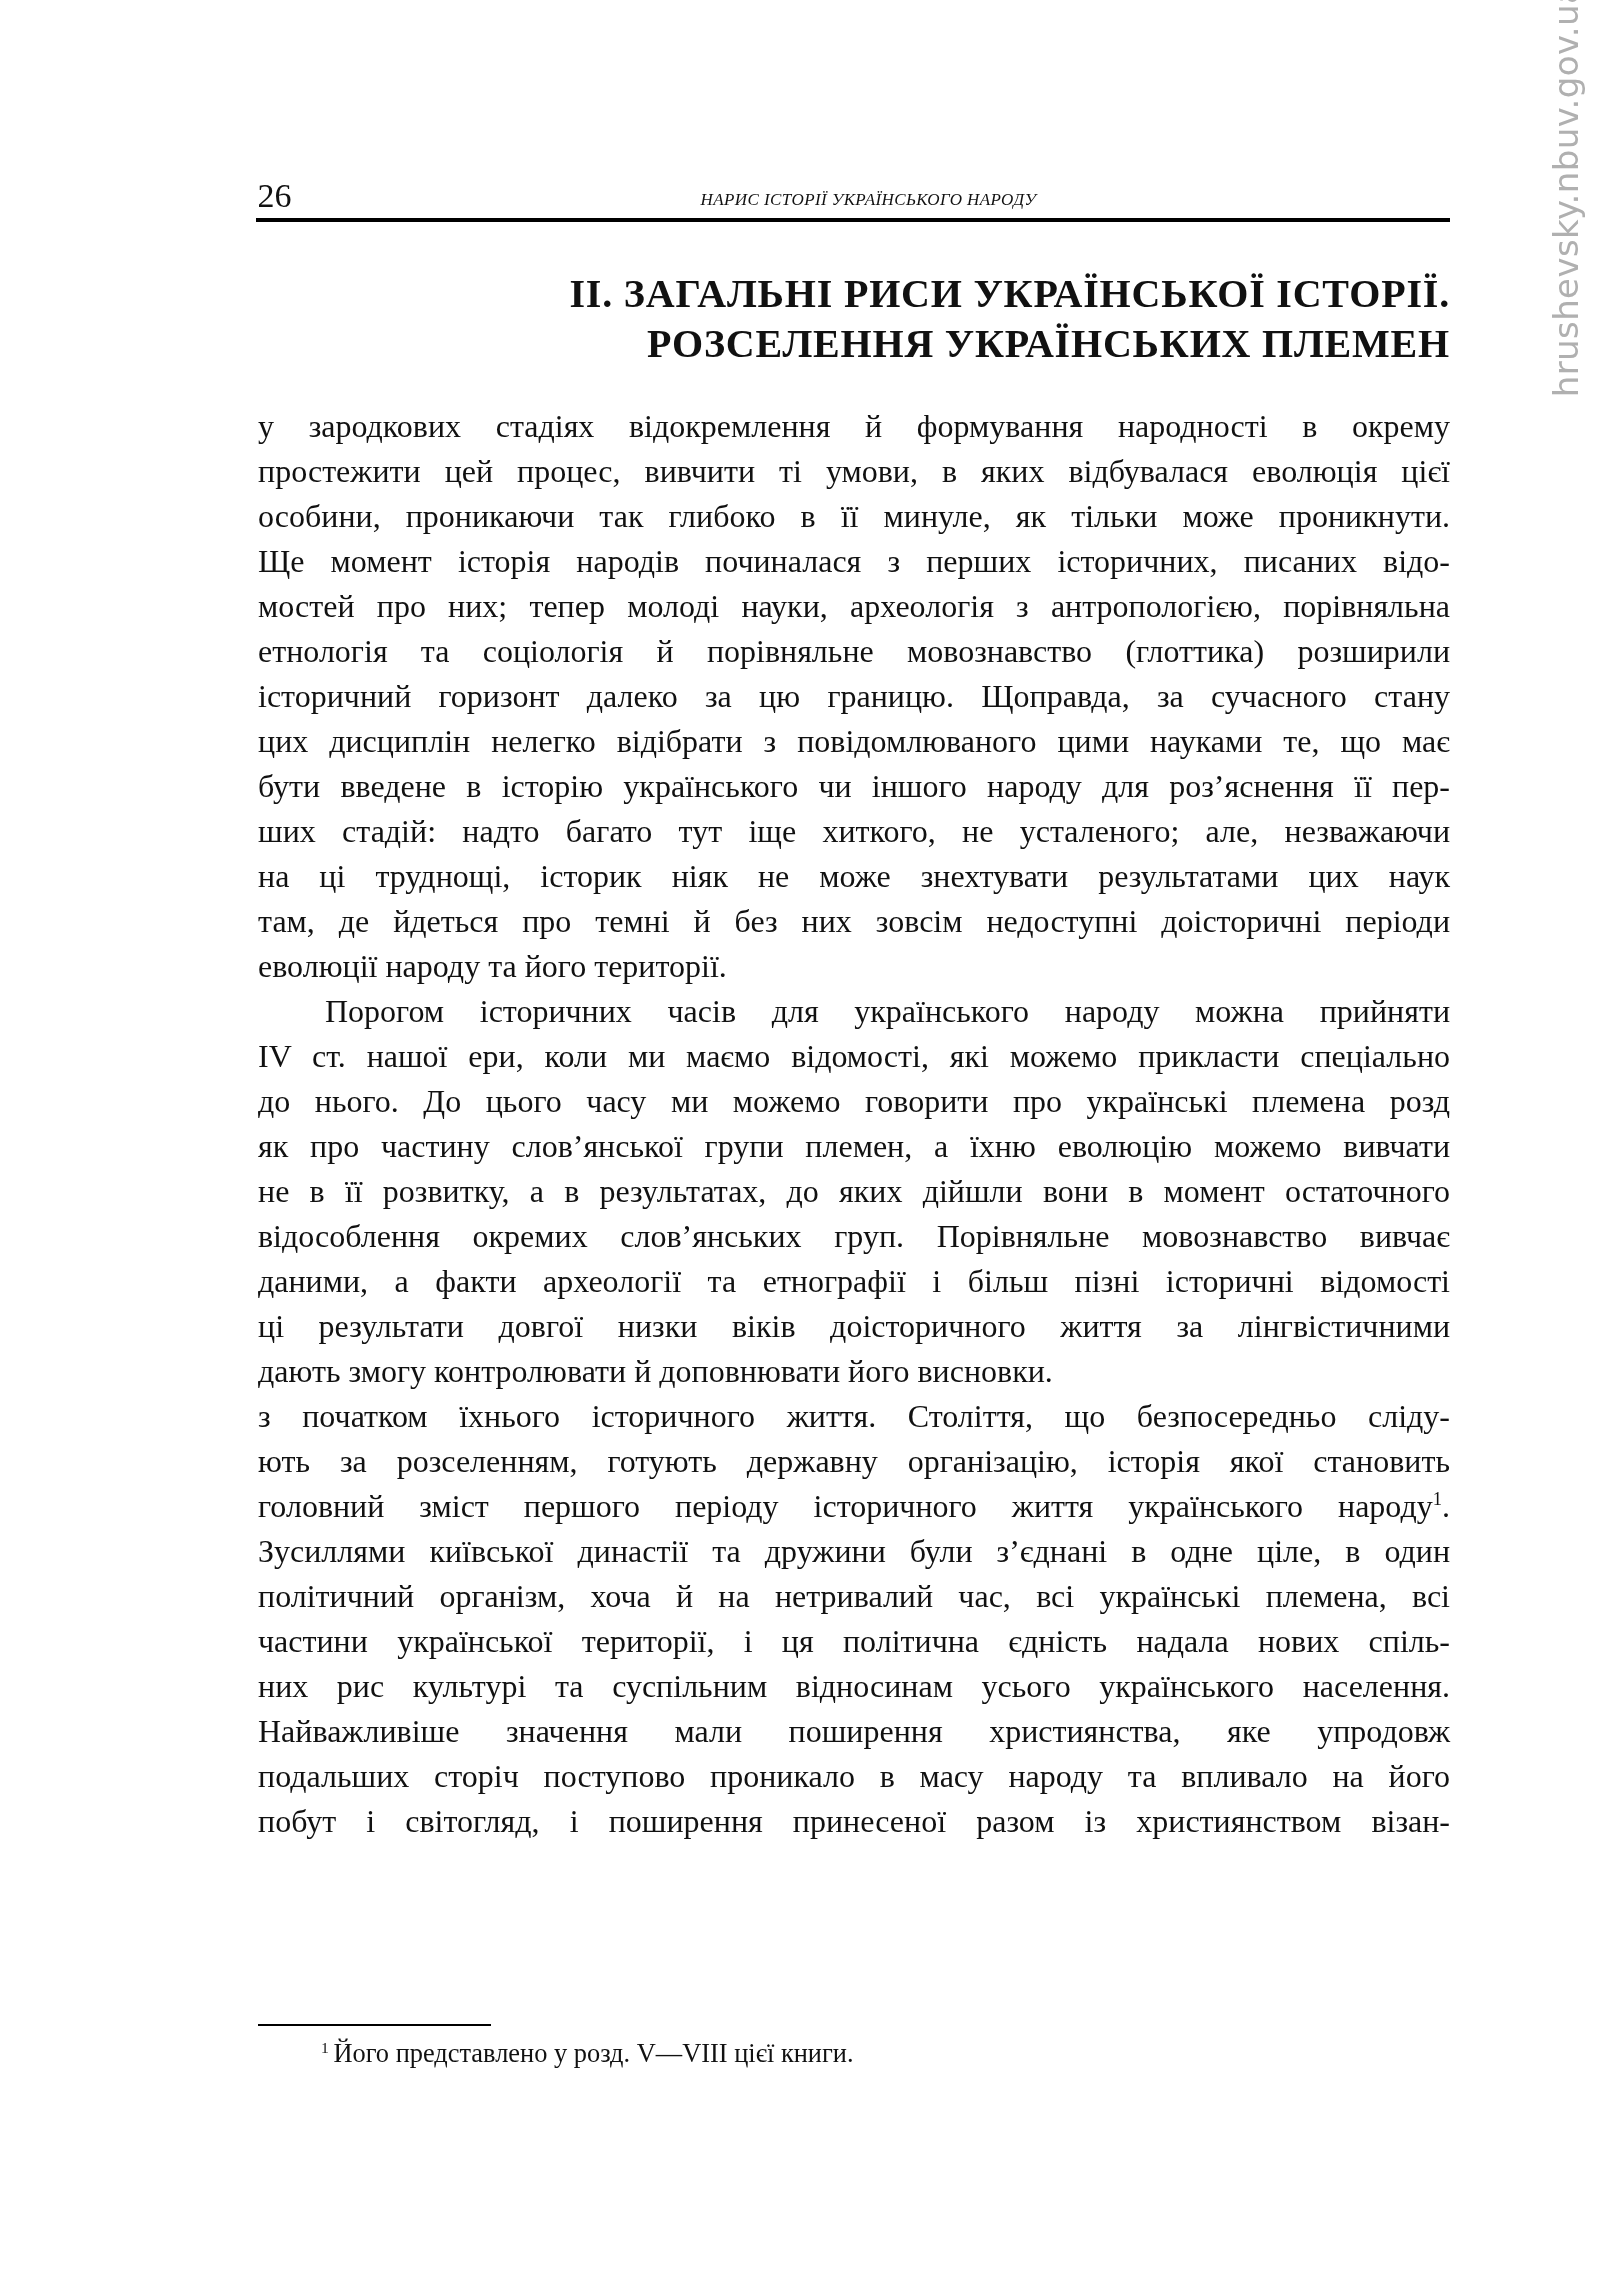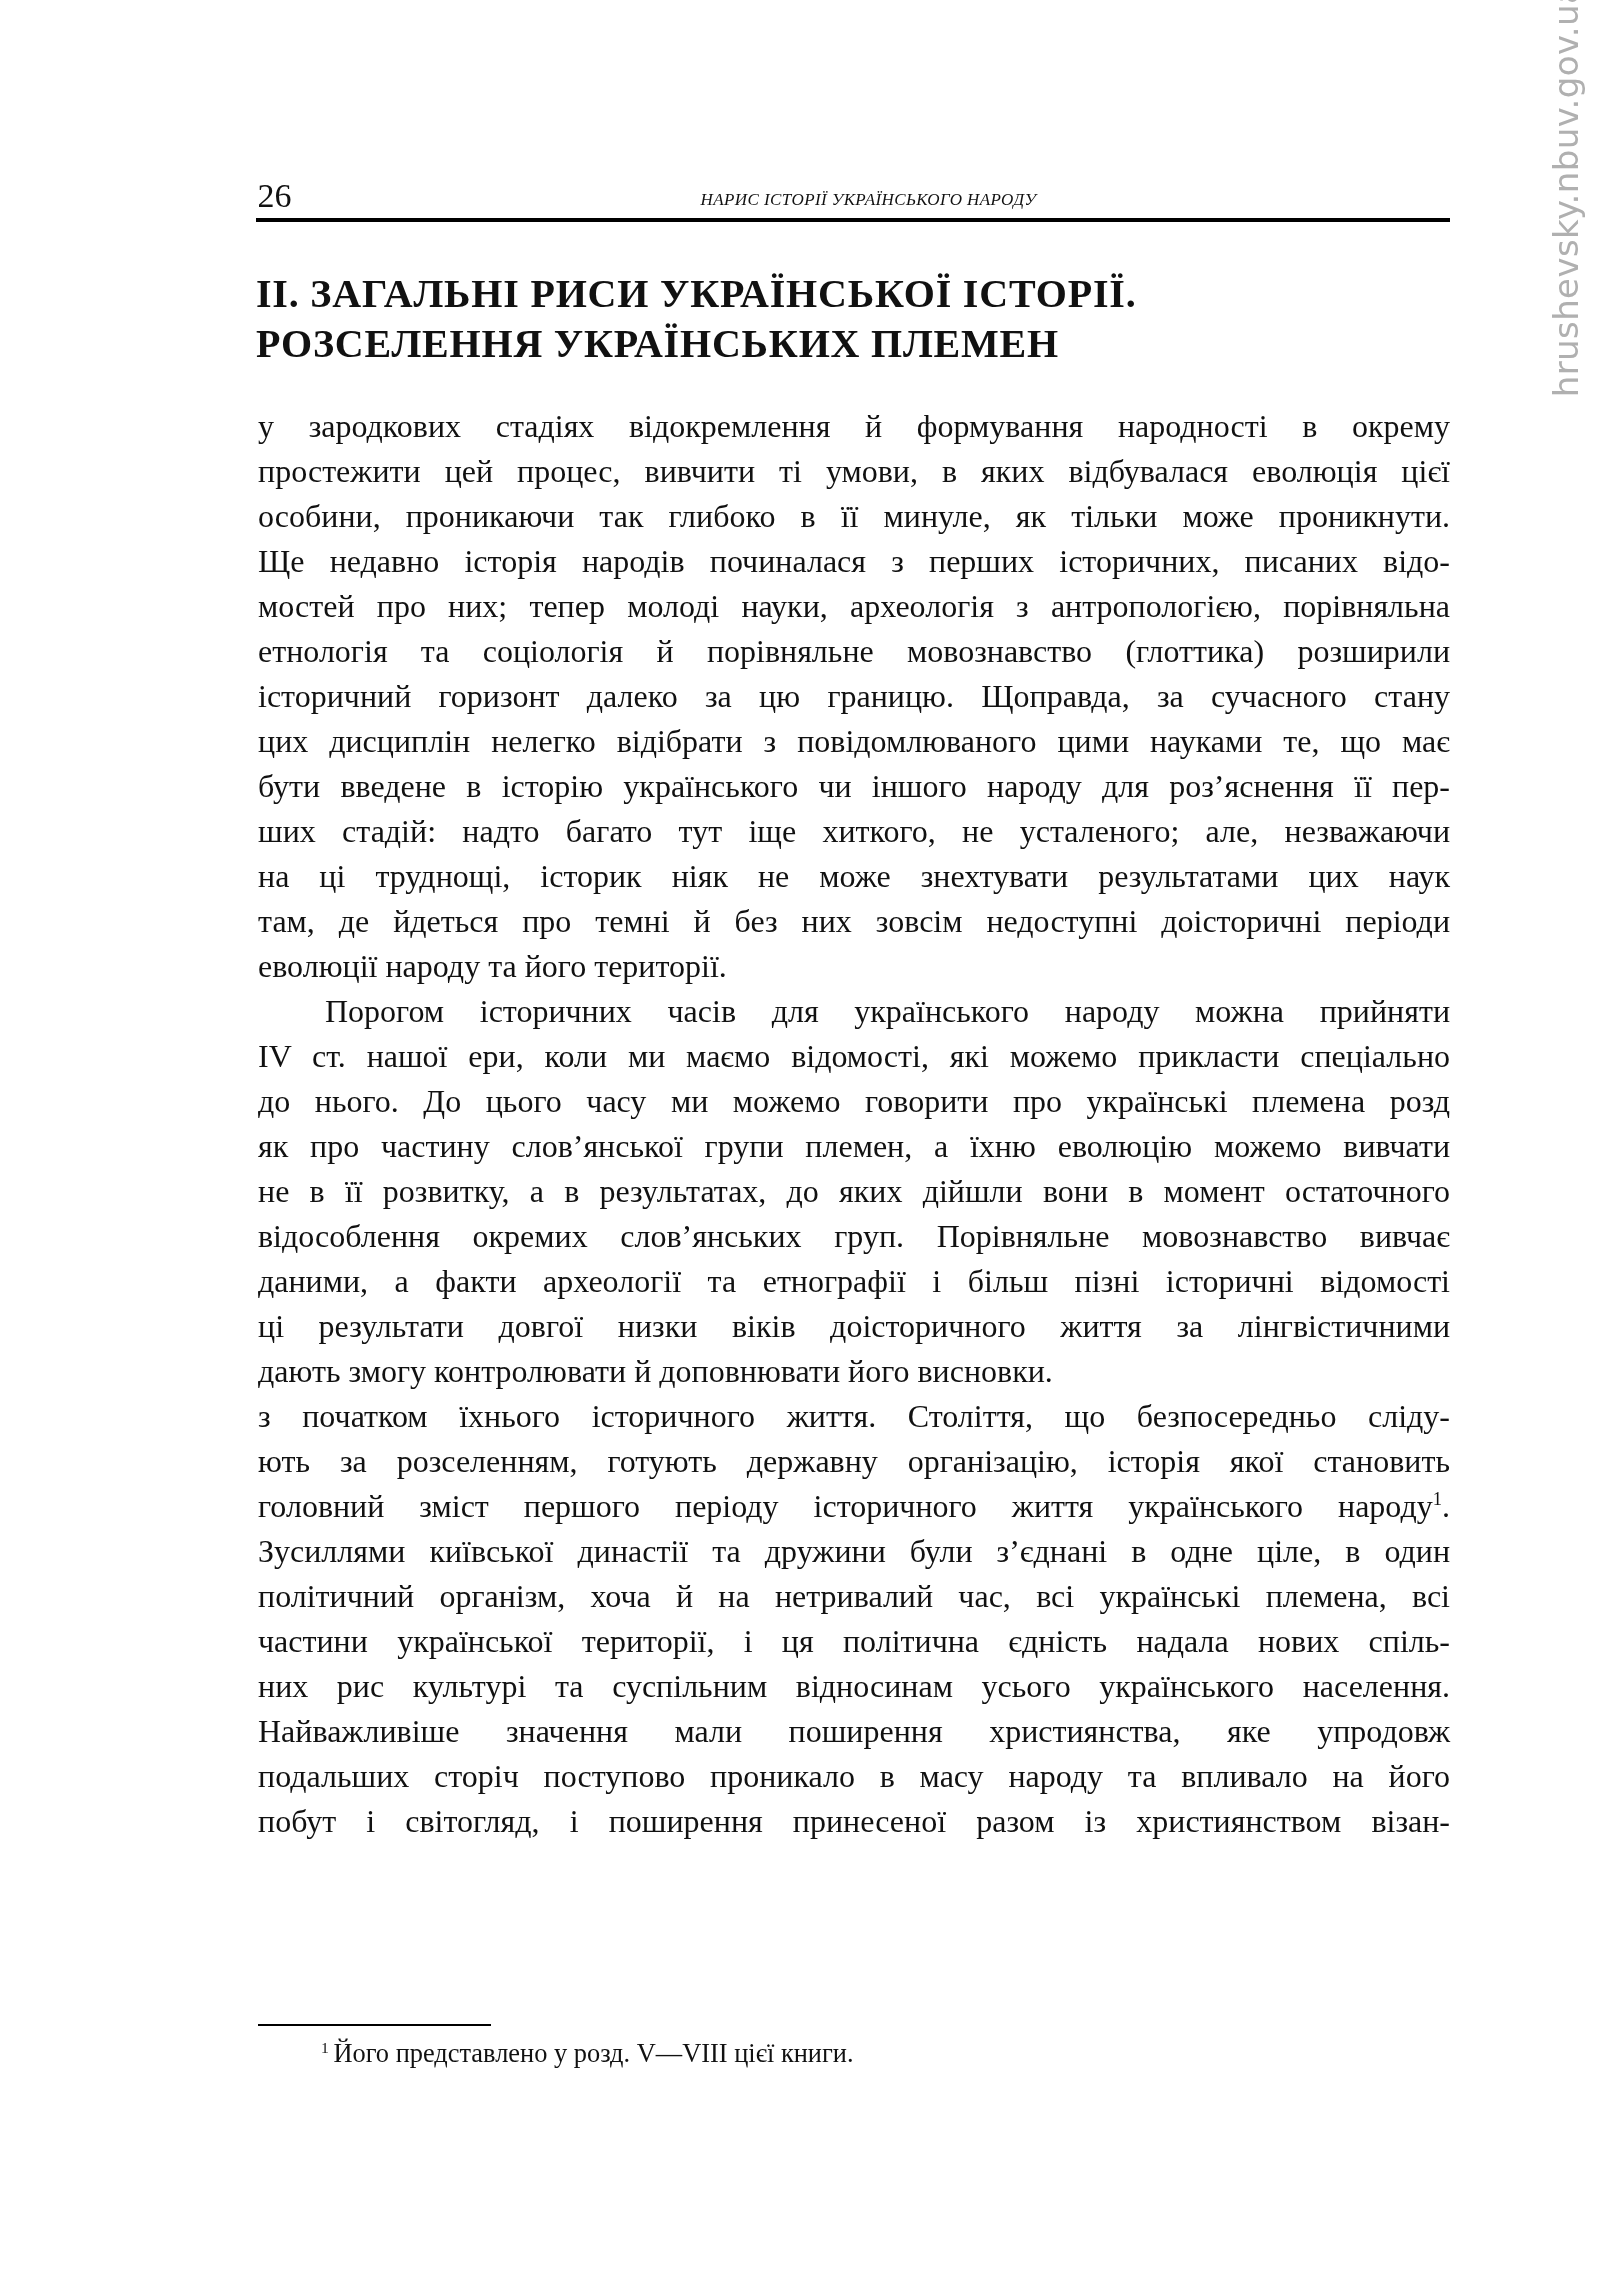--- a/index.html
+++ b/index.html
@@ -66,21 +66,21 @@
       top: 218px;
       width: 1194px;
       height: 3.9px;
       background: #000000;
     }
     .chapter-title {
       position: absolute;
       left: 256px;
       top: 269px;
       width: 1194px;
-      text-align: left;
+      text-align: right;
       font-weight: bold;
       font-size: 40px;
       line-height: 50px;
       letter-spacing: 0.8px;
       font-family: Liberation Serif, serif;
     }
     .chapter-title div { white-space: nowrap; }
     .body-text {
       position: absolute;
       left: 258px;
@@ -147,21 +147,21 @@
   <div>II. ЗАГАЛЬНІ РИСИ УКРАЇНСЬКОЇ ІСТОРІЇ.</div>
   <div>РОЗСЕЛЕННЯ УКРАЇНСЬКИХ ПЛЕМЕН</div>
 </div>
 
 <div class="body-text">
 
   <div class="paragraph">
     <div class="line">у зародкових стадіях відокремлення й формування народності в окрему</div>
     <div class="line">простежити цей процес, вивчити ті умови, в яких відбувалася еволюція цієї</div>
     <div class="line">особини, проникаючи так глибоко в її минуле, як тільки може проникнути.</div>
-    <div class="line">Ще недавно історія народів починалася з перших історичних, писаних відо-</div>
+    <div class="line">Ще момент історія народів починалася з перших історичних, писаних відо-</div>
     <div class="line">мостей про них; тепер молоді науки, археологія з антропологією, порівняльна</div>
     <div class="line">етнологія та соціологія й порівняльне мовознавство (глоттика) розширили</div>
     <div class="line">історичний горизонт далеко за цю границю. Щоправда, за сучасного стану</div>
     <div class="line">цих дисциплін нелегко відібрати з повідомлюваного цими науками те, що має</div>
     <div class="line">бути введене в історію українського чи іншого народу для роз’яснення її пер-</div>
     <div class="line">ших стадій: надто багато тут іще хиткого, не усталеного; але, незважаючи</div>
     <div class="line">на ці труднощі, історик ніяк не може знехтувати результатами цих наук</div>
     <div class="line">там, де йдеться про темні й без них зовсім недоступні доісторичні періоди</div>
     <div class="line last">еволюції народу та його території.</div>
   </div>

